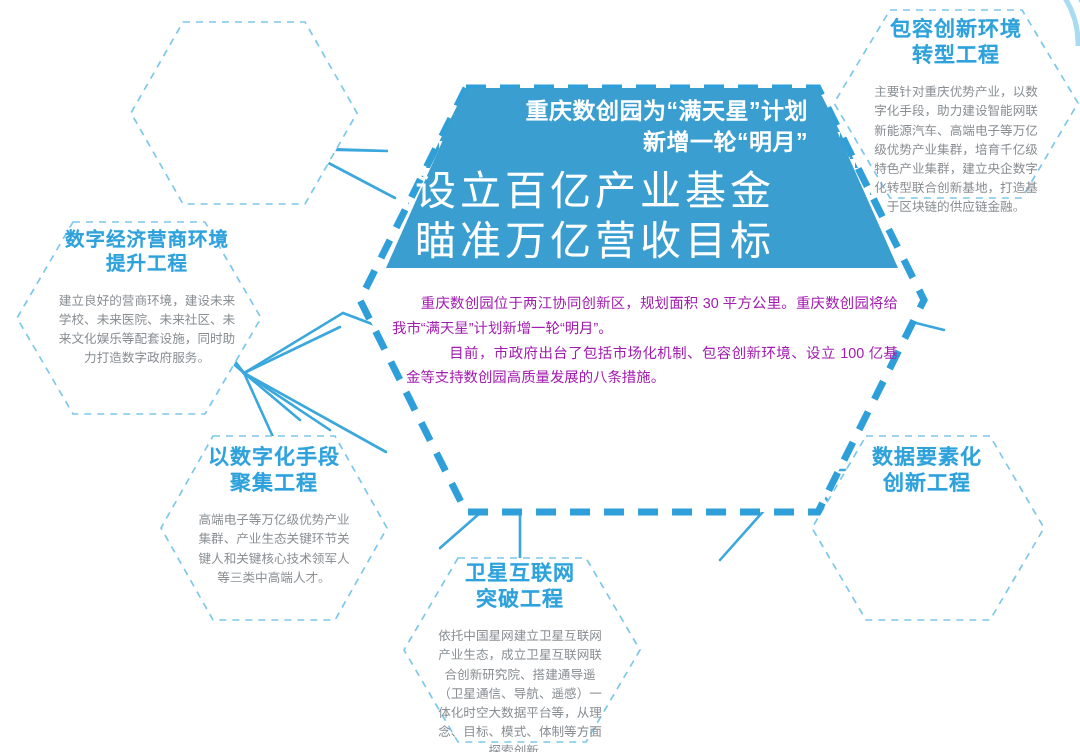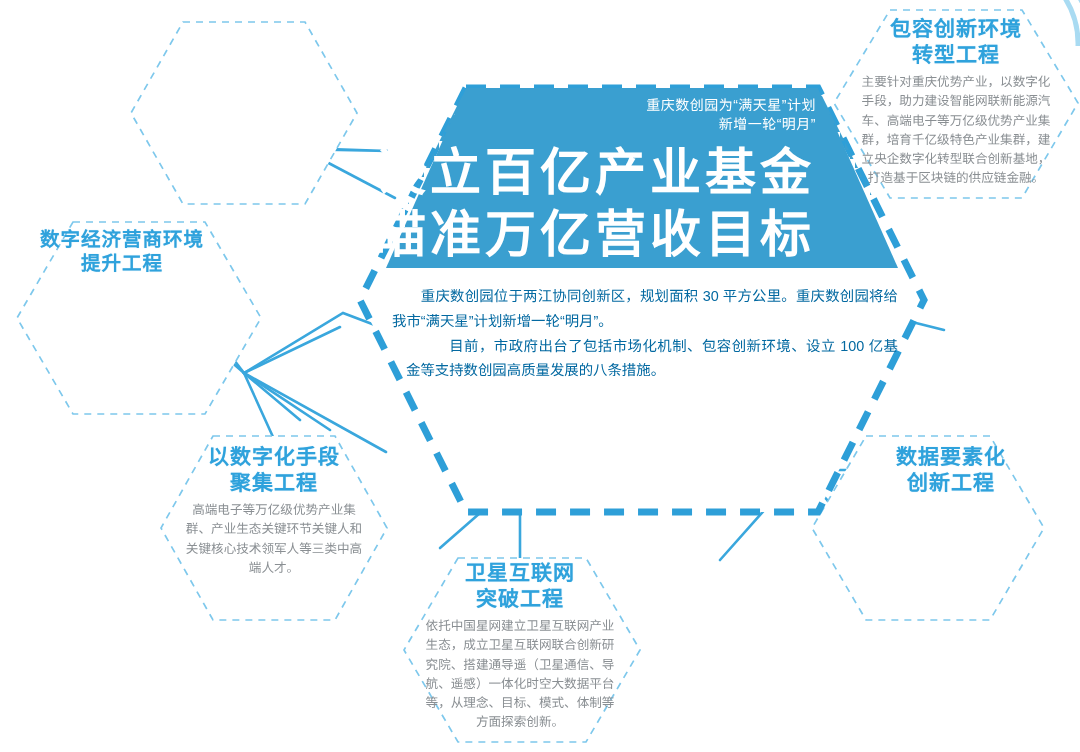--- a/index.html
+++ b/index.html
@@ -34,52 +34,52 @@
     letter-spacing:1px;
     margin:0 0 6px 0;
     white-space:pre-line;
     text-shadow:0 0 1px rgba(47,162,220,.35);
   }
   .hex-title.small{font-size:19.5px;}
   .hex-body{
     color:#8a8f93;
     font-size:12.6px;
     line-height:1.52;
-    margin:3px;
+    margin:16px;
     text-align:center;
     white-space:pre-line;
     font-family:Liberation Serif, serif;
   }
 
   
   #center-head{
     position:absolute;z-index:7;
     left:374px;top:96px;width:442px;
     color:#ffffff;
     pointer-events:none;
   }
   .kicker{
-    font-size:14px;font-weight:normal;line-height:1.35;
+    font-size:23px;font-weight:bold;line-height:1.35;
     letter-spacing:.5px;
     white-space:pre-line;
     text-align:right;
-    margin:0 0 8px 0;
+    margin:0 8px 8px 0;
   }
   .headline{
     font-family:"Liberation Serif","DejaVu Serif",serif;
-    font-size:51px;font-weight:bold;line-height:1.22;
+    font-size:41px;font-weight:normal;line-height:1.22;
     letter-spacing:4px;
     text-align:center;
     margin:0;
     white-space:pre-line;
   }
   #center-body{
     position:absolute;z-index:7;
-    left:392px;top:284px;width:506px;
-    color:#0369a1;
+    left:392px;top:291px;width:506px;
+    color:#a21caf;
     font-size:14.4px;
     line-height:1.72;
     text-align:justify;
   }
   #center-body p{margin:0;}
   .pgrp{margin-bottom:0;}
   .ind1{padding-left:0;}
   .ind2{padding-left:14px;}
 </style>
 </head>
@@ -222,38 +222,39 @@
     <div class="headline">设立百亿产业基金
 瞄准万亿营收目标</div>
   </div>
 
   <div id="center-body">
     <p class="pgrp ind1" style="text-indent:2em;">重庆数创园位于两江协同创新区，规划面积 30 平方公里。重庆数创园将给我市“满天星”计划新增一轮“明月”。</p>
     <p class="pgrp ind2" style="text-indent:3em;">目前，市政府出台了包括市场化机制、包容创新环境、设立 100 亿基金等支持数创园高质量发展的八条措施。</p>
   </div>
 
 
-  <div class="hexbox" style="left:13px;top:228px;width:218px;">
+  <div class="hexbox" style="left:38px;top:228px;width:218px;">
     <div class="hex-title small">数字经济营商环境
 提升工程</div>
+    <div class="hex-body">建立良好的营商环境，建设未来学校、未来医院、未来社区、未来文化娱乐等配套设施，同时助力打造数字政府服务。</div>
   </div>
 
   <div class="hexbox" style="left:180px;top:444px;width:188px;">
     <div class="hex-title">以数字化手段
 聚集工程</div>
     <div class="hex-body">高端电子等万亿级优势产业集群、产业生态关键环节关键人和关键核心技术领军人等三类中高端人才。</div>
   </div>
 
   <div class="hexbox" style="left:420px;top:560px;width:200px;">
     <div class="hex-title">卫星互联网
 突破工程</div>
     <div class="hex-body">依托中国星网建立卫星互联网产业生态，成立卫星互联网联合创新研究院、搭建通导遥（卫星通信、导航、遥感）一体化时空大数据平台等，从理念、目标、模式、体制等方面探索创新。</div>
   </div>
 
-  <div class="hexbox" style="left:854px;top:444px;width:194px;">
+  <div class="hexbox" style="left:830px;top:444px;width:194px;">
     <div class="hex-title">数据要素化
 创新工程</div>
   </div>
 
   <div class="hexbox" style="left:856px;top:16px;width:200px;">
     <div class="hex-title">包容创新环境
 转型工程</div>
     <div class="hex-body">主要针对重庆优势产业，以数字化手段，助力建设智能网联新能源汽车、高端电子等万亿级优势产业集群，培育千亿级特色产业集群，建立央企数字化转型联合创新基地，打造基于区块链的供应链金融。</div>
   </div>
 

